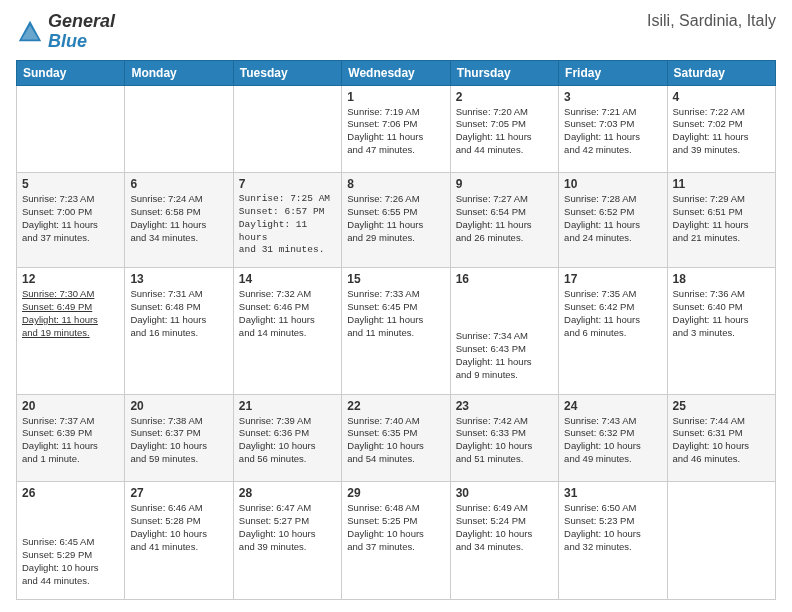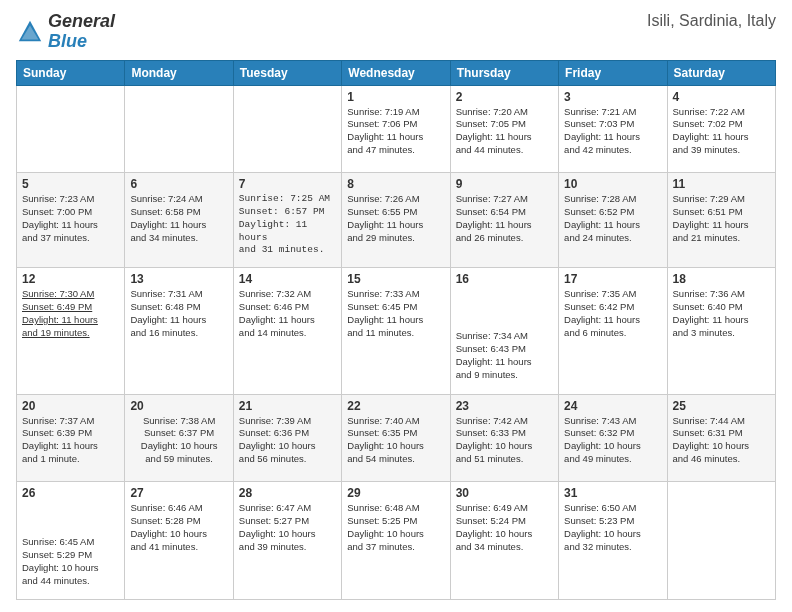--- a/index.html
+++ b/index.html
@@ -266,21 +266,21 @@
         <tr>
           <td>
             <span class="day-num">20</span>
             <div class="day-info" style="white-space: pre-line;">Sunrise: 7:37 AM
 Sunset: 6:39 PM
 Daylight: 11 hours
 and 1 minute.</div>
           </td>
           <td>
             <span class="day-num">20</span>
-            <div class="day-info" style="white-space: pre-line; text-align: center;">Sunrise: 7:38 AM
+            <div class="day-info" style="white-space: pre-line;">Sunrise: 7:38 AM
 Sunset: 6:37 PM
 Daylight: 10 hours
 and 59 minutes.</div>
           </td>
           <td>
             <span class="day-num">21</span>
             <div class="day-info" style="white-space: pre-line;">Sunrise: 7:39 AM
 Sunset: 6:36 PM
 Daylight: 10 hours
 and 56 minutes.</div>

